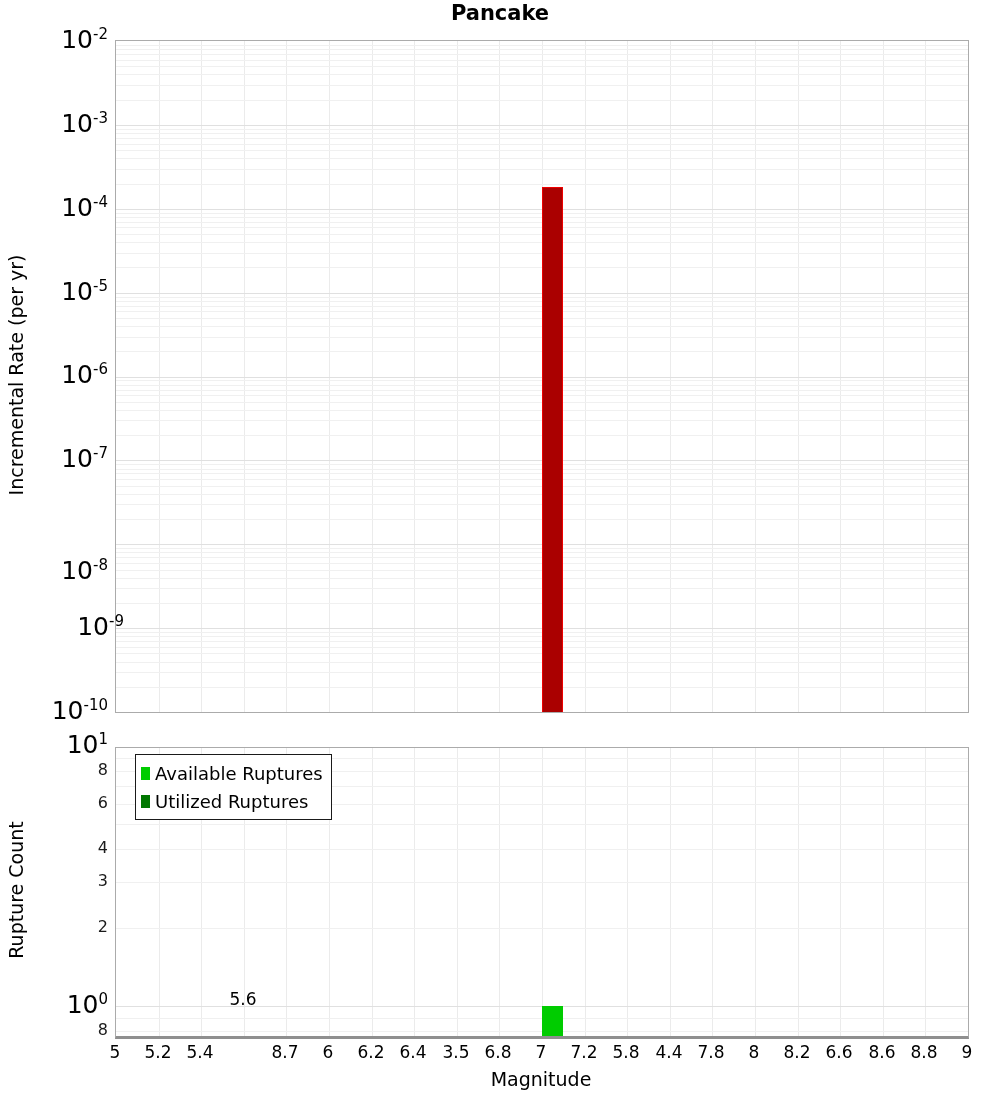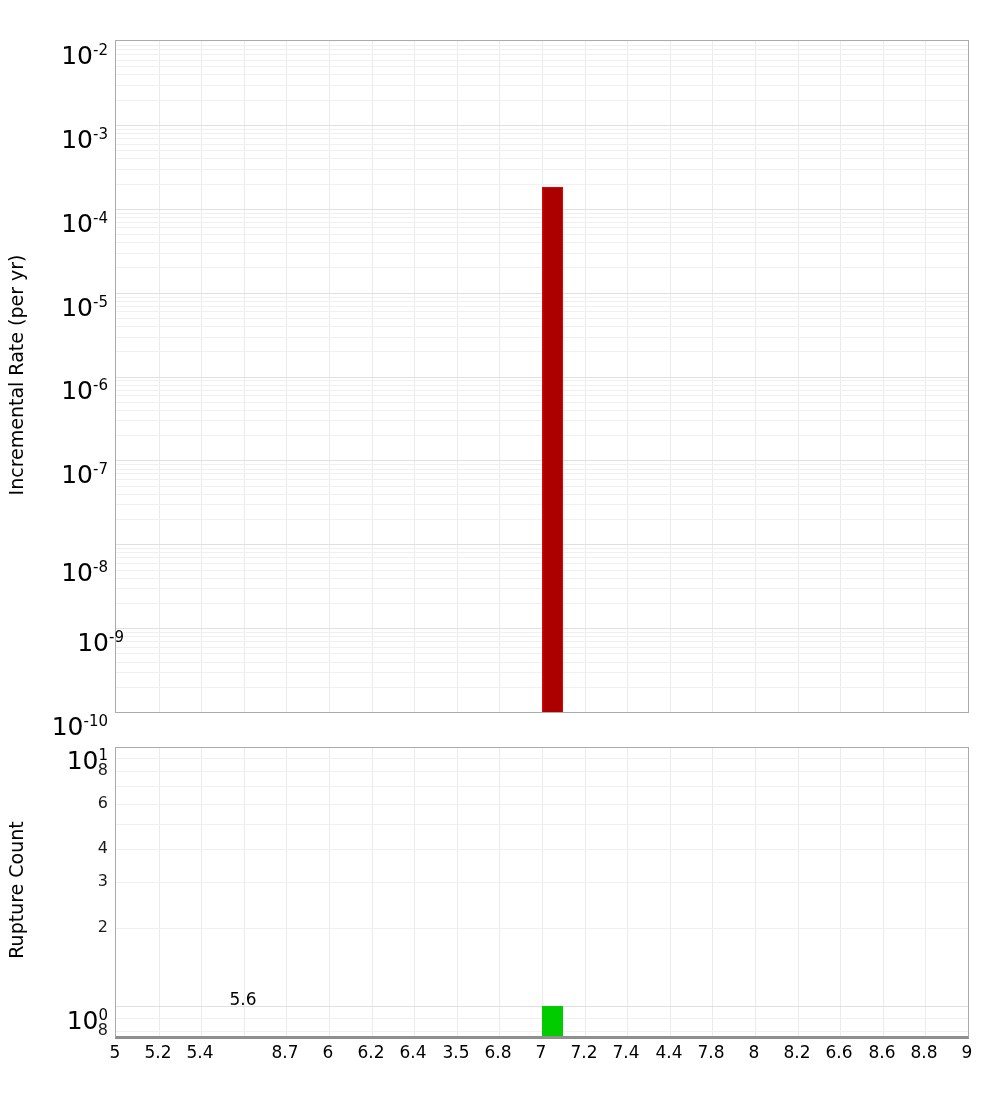--- a/index.html
+++ b/index.html
@@ -10,37 +10,38 @@
   .panel{position:absolute;background:#ffffff;border:1.5px solid #ababab;box-sizing:content-box;}
   .panel.bottom{border-bottom:3px solid #8f8f8f;}
   .gl{position:absolute;pointer-events:none;}
   .gl.h{left:0;right:0;height:1px;}
   .gl.v{top:0;bottom:0;width:1px;}
   .gl.minor{background:#f0f0f0;}
   .gl.major{background:#e0e0e0;}
   .gl.vline{background:#ebebeb;}
   .bar{position:absolute;}
   .ytick{position:absolute;text-align:right;white-space:nowrap;}
-  .pow{font-size:25px;line-height:30px;margin-top:16px;}
+  .pow{font-size:25px;line-height:30px;}
   .pow sup{font-size:15px;line-height:0;}
   .plain{font-size:16px;line-height:20px;color:#1a1a1a;}
   .xtick{position:absolute;width:60px;text-align:center;font-size:17px;}
   .axis-label{position:absolute;font-size:19px;white-space:nowrap;}
   .axis-label.vert{transform:translate(-50%,-50%) rotate(-90deg);}
   .axis-label.horz{text-align:center;}
   .legend{position:absolute;background:#ffffff;border:1.5px solid #1a1a1a;
        padding:4px 8px 4px 5px;z-index:5;}
   .legend-item{display:flex;align-items:center;height:28px;font-size:18px;white-space:nowrap;}
   .lg-sq{display:inline-block;width:9px;height:13px;margin-right:5px;flex:0 0 9px;}
 </style>
 </head>
 <body>
 
 <div class="fig">
 
+  <div class="chart-title">Pancake</div>
 
   <div id="panel-top" class="panel top" style="left:115px;top:40px;width:852px;height:671px;">
       <div class="gl v vline" style="left: 42.6px;"></div>
       <div class="gl v vline" style="left: 85.2px;"></div>
       <div class="gl v vline" style="left: 127.8px;"></div>
       <div class="gl v vline" style="left: 170.4px;"></div>
       <div class="gl v vline" style="left: 213px;"></div>
       <div class="gl v vline" style="left: 255.6px;"></div>
       <div class="gl v vline" style="left: 298.2px;"></div>
       <div class="gl v vline" style="left: 340.8px;"></div>
@@ -163,21 +164,21 @@
       <div class="bar" style="left: 426px; width: 21.3px; top: 258px; height: 30px; background: rgb(0, 204, 0); z-index: 2;"></div>
     </div>
 
   <div id="yticks-top">
       <div class="ytick pow" style="left: 0px; width: 108px; top: 25px;">10<sup>-2</sup></div>
       <div class="ytick pow" style="left: 0px; width: 108px; top: 109px;">10<sup>-3</sup></div>
       <div class="ytick pow" style="left: 0px; width: 108px; top: 193px;">10<sup>-4</sup></div>
       <div class="ytick pow" style="left: 0px; width: 108px; top: 277px;">10<sup>-5</sup></div>
       <div class="ytick pow" style="left: 0px; width: 108px; top: 360px;">10<sup>-6</sup></div>
       <div class="ytick pow" style="left: 0px; width: 108px; top: 444px;">10<sup>-7</sup></div>
-      <div class="ytick pow" style="left: 0px; width: 108px; top: 542px;">10<sup>-8</sup></div>
+      <div class="ytick pow" style="left: 0px; width: 108px; top: 556px;">10<sup>-8</sup></div>
       <div class="ytick pow" style="left: 16px; width: 108px; top: 612px;">10<sup>-9</sup></div>
       <div class="ytick pow" style="left: 0px; width: 108px; top: 696px;">10<sup>-10</sup></div>
     </div>
   <div id="yticks-bottom">
       <div class="ytick pow" style="left: 0px; width: 108px; top: 730px;">10<sup>1</sup></div>
       <div class="ytick plain" style="left: 0px; width: 108px; top: 760px;">8</div>
       <div class="ytick plain" style="left: 0px; width: 108px; top: 793px;">6</div>
       <div class="ytick plain" style="left: 0px; width: 108px; top: 838px;">4</div>
       <div class="ytick plain" style="left: 0px; width: 108px; top: 871px;">3</div>
       <div class="ytick plain" style="left: 0px; width: 108px; top: 917px;">2</div>
@@ -190,28 +191,39 @@
       <div class="xtick" style="left: 170px; top: 1042px;">5.4</div>
       <div class="xtick" style="left: 213px; top: 989px;">5.6</div>
       <div class="xtick" style="left: 255px; top: 1042px;">8.7</div>
       <div class="xtick" style="left: 298px; top: 1042px;">6</div>
       <div class="xtick" style="left: 341px; top: 1042px;">6.2</div>
       <div class="xtick" style="left: 383px; top: 1042px;">6.4</div>
       <div class="xtick" style="left: 426px; top: 1042px;">3.5</div>
       <div class="xtick" style="left: 468px; top: 1042px;">6.8</div>
       <div class="xtick" style="left: 511px; top: 1042px;">7</div>
       <div class="xtick" style="left: 554px; top: 1042px;">7.2</div>
-      <div class="xtick" style="left: 596px; top: 1042px;">7.4</div>
+      <div class="xtick" style="left: 596px; top: 1042px;">5.8</div>
       <div class="xtick" style="left: 639px; top: 1042px;">4.4</div>
       <div class="xtick" style="left: 681px; top: 1042px;">7.8</div>
       <div class="xtick" style="left: 724px; top: 1042px;">8</div>
       <div class="xtick" style="left: 767px; top: 1042px;">8.2</div>
       <div class="xtick" style="left: 809px; top: 1042px;">6.6</div>
       <div class="xtick" style="left: 852px; top: 1042px;">8.6</div>
       <div class="xtick" style="left: 894px; top: 1042px;">8.8</div>
       <div class="xtick" style="left: 937px; top: 1042px;">9</div>
     </div>
 
   <div class="axis-label vert" style="left:16px;top:375px;">Incremental Rate (per yr)</div>
   <div class="axis-label vert" style="left:16px;top:890px;">Rupture Count</div>
-
+  <div class="axis-label horz" style="left:115px;top:1068px;width:852px;">Magnitude</div>
+
+  <div id="legend-bottom" class="legend" style="left:135px;top:754px;">
+      <div class="legend-item">
+        <span class="lg-sq" style="background: rgb(0, 204, 0);"></span>
+        <span>Available Ruptures</span>
+      </div>
+      <div class="legend-item">
+        <span class="lg-sq" style="background: rgb(0, 119, 0);"></span>
+        <span>Utilized Ruptures</span>
+      </div>
+    </div>
 
 </div>
 
 </body></html>

